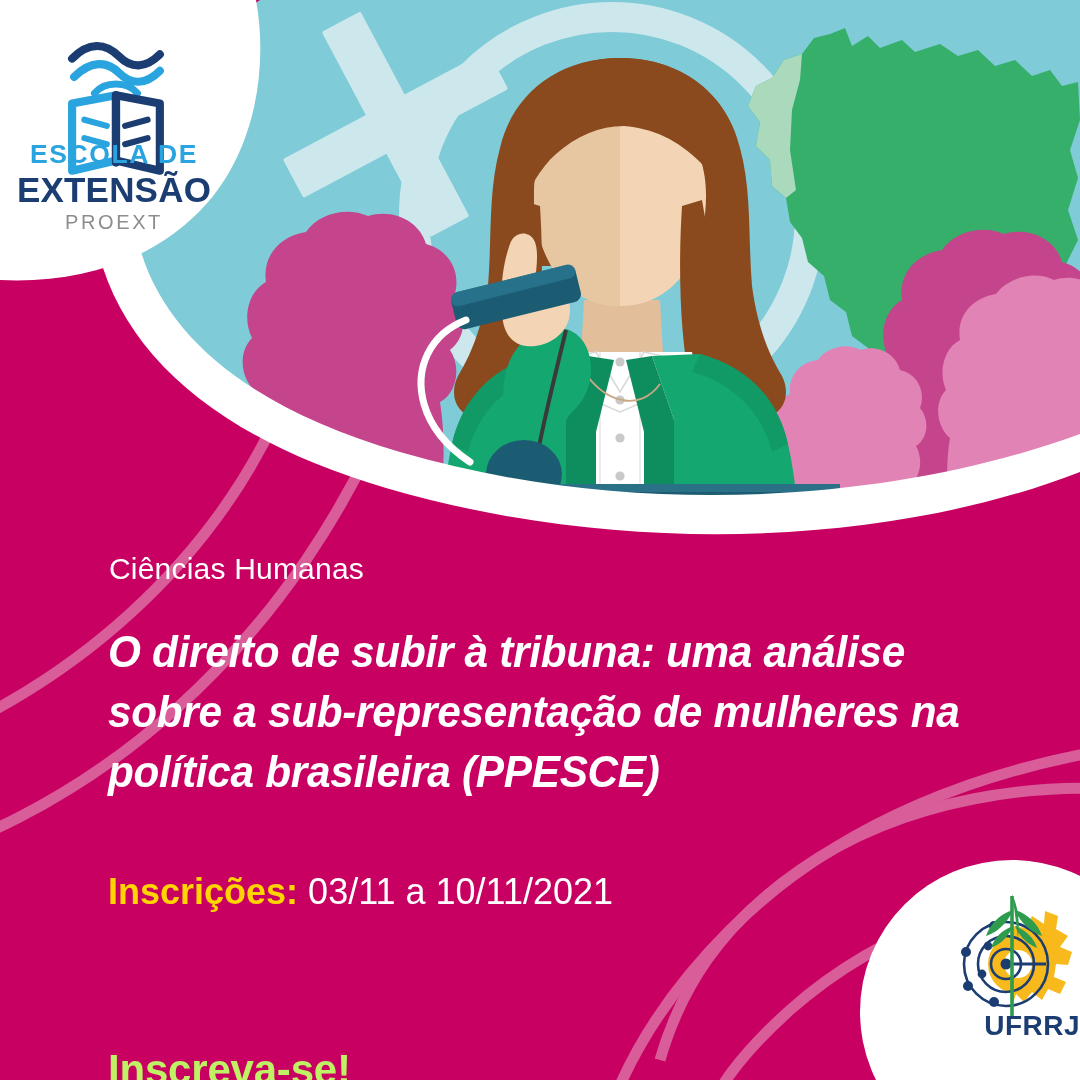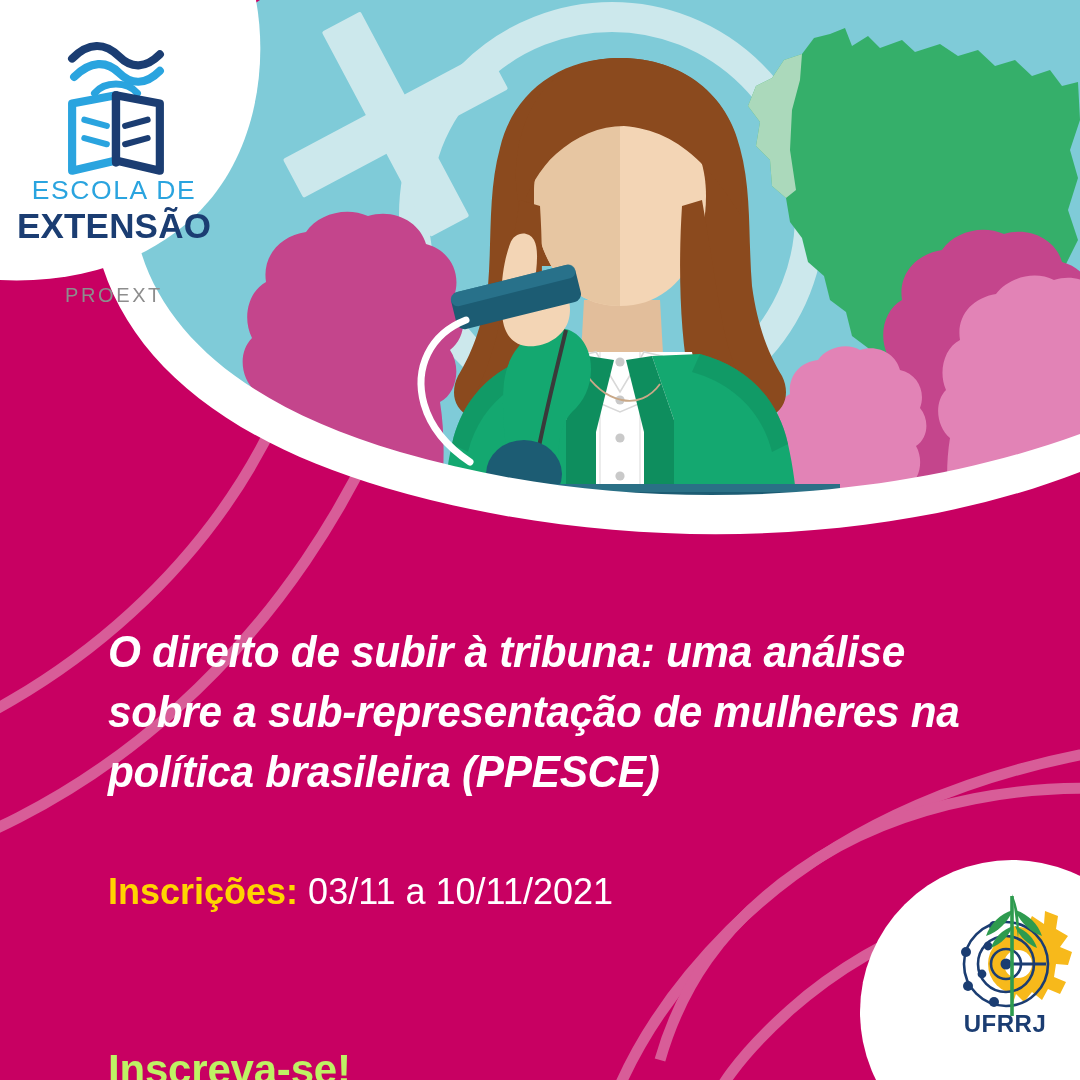--- a/index.html
+++ b/index.html
@@ -96,51 +96,49 @@
     left: 0px;
     top: 140px;
     width: 228px;
     text-align: center;
   }
   .brand .l1 {
     display: block;
     font-size: 26.5px;
     letter-spacing: 1.6px;
     color: #2AA4DF;
-    font-weight: 400;
+    font-weight: 700;
     line-height: 1.12;
-    margin-top: 36px;
   }
   .brand .l2 {
     display: block;
     font-size: 35px;
     letter-spacing: 0.2px;
     color: #1B3D72;
     font-weight: bold;
     line-height: 1.12;
     text-align: center;
   }
   .brand .l3 {
     display: block;
     font-size: 20px;
     letter-spacing: 2.6px;
     color: #8D8D8D;
     font-weight: 400;
     line-height: 1.3;
-    margin-top: 37px;
   }
 
   
   .ufrrj-word {
     position: absolute;
     left: 930px;
     top: 1012px;
     width: 150px;
-    text-align: center;
-    font-size: 24px;
+    text-align: right;
+    font-size: 28px;
     font-weight: bold;
     letter-spacing: 0.5px;
     color: #1B3D72;
     line-height: 1;
   }
 </style>
 </head>
 <body>
 
 <div id="poster">
@@ -480,20 +478,21 @@
   </svg>
 
   <div class="text-layer">
 
     <div class="brand">
       <span class="l1">ESCOLA DE</span>
       <span class="l2">EXTENSÃO</span>
       <span class="l3">PROEXT</span>
     </div>
 
+    <div class="eyebrow">Ciências Humanas</div>
 
     <div class="title">O direito de subir à tribuna: uma análise sobre a sub-representação de mulheres na política brasileira (PPESCE)</div>
 
     <div class="info">
       <span class="row">
         <span class="lbl">Inscrições:</span>
         <span>03/11 a 10/11/2021</span>
       </span>
     </div>
 

